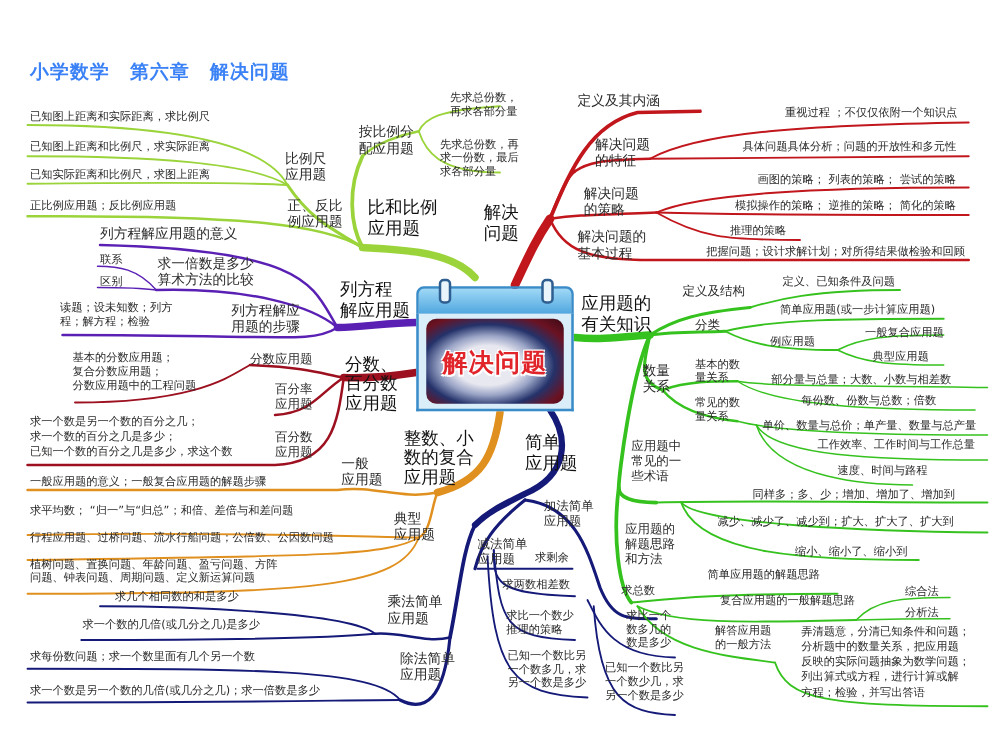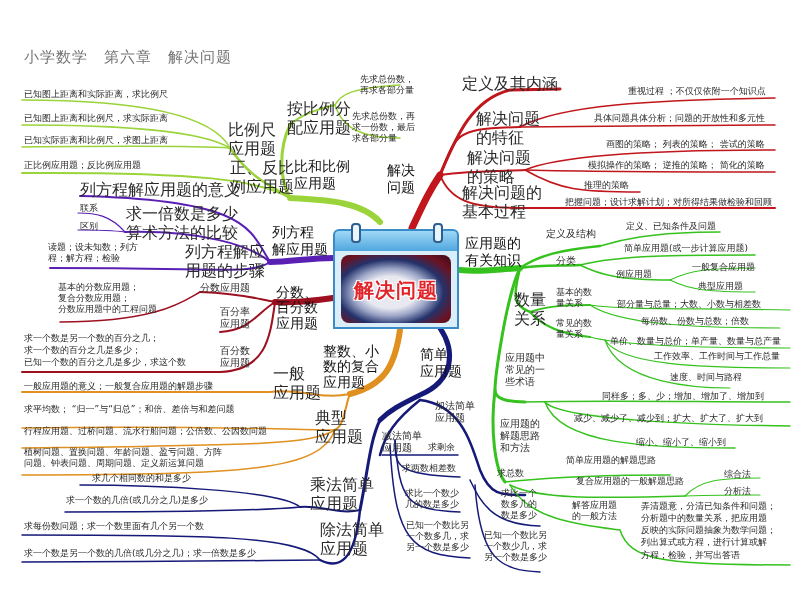--- a/index.html
+++ b/index.html
@@ -1,24 +1,24 @@
 <!DOCTYPE html>
 <html><head>
 <meta charset="utf-8">
 <style>
   html,body{margin:0;padding:0;background:#ffffff;}
   body{width:800px;height:594px;position:relative;overflow:hidden;font-family:"DejaVu Sans","Liberation Sans",sans-serif;color:#222;}
   #map{position:absolute;left:0;top:0;width:800px;height:594px;}
   .t{position:absolute;white-space:nowrap;line-height:1.2;color:#2a2a2a;}
   .xs{font-size:9px;}
   .sm{font-size:10px;}
-  .md{font-size:16px;}
+  .md{font-size:11px;}
   .lg{font-size:14px;color:#111;}
   .ctr{text-align:left;}
-  .title{position:absolute;left:24px;top:48px;font-size:15px;font-weight:normal;color:#737373;letter-spacing:1px;word-spacing:14px;}
+  .title{position:absolute;left:24px;top:48px;font-size:15px;font-weight:bold;color:#3b82f6;letter-spacing:1px;word-spacing:14px;}
   .cal{position:absolute;left:333px;top:229px;width:126px;height:100px;}
   .cal-top{position:absolute;left:0;top:0;width:126px;height:24px;background:linear-gradient(#9fd8f6,#4fa7df);border:2px solid #3a8cc8;border-radius:6px 6px 0 0;box-sizing:border-box;}
   .ring{position:absolute;top:-8px;width:6px;height:16px;border:2px solid #2f5f90;border-radius:4px;background:#e9f4fb;}
   .cal-body{position:absolute;left:0;top:22px;width:126px;height:78px;background:#d9eef9;border:2px solid #3a8cc8;border-top:none;box-sizing:border-box;}
   .photo{position:absolute;left:6px;top:4px;width:110px;height:68px;border-radius:8px;background:radial-gradient(ellipse at 45% 55%,#e8e8f0 0 30%,#9aa4c6 45%,#24326a 62%,#6b1222 80%,#3a0a16 100%);overflow:hidden;}
   .photo-label{position:absolute;left:0;right:0;top:22px;text-align:center;font-size:20px;font-weight:bold;color:#e0242a;text-shadow:1px 1px 0 #fff,-1px -1px 0 #fff,1px -1px 0 #fff,-1px 1px 0 #fff;letter-spacing:1px;}
 </style>
 </head>
 <body>
 
@@ -224,21 +224,21 @@
 <div class="t xs" style="left:66px;top:495px">求一个数的几倍(或几分之几)是多少</div>
 <div class="t md ctr" style="left:320px;top:520px;white-space:pre">除法简单
 应用题</div>
 <div class="t xs" style="left:24px;top:521px">求每份数问题；求一个数里面有几个另一个数</div>
 <div class="t xs" style="left:24px;top:548px">求一个数是另一个数的几倍(或几分之几)；求一倍数是多少</div>
 <div class="t sm ctr" style="left:382px;top:430px;white-space:pre">减法简单
 应用题</div>
 <div class="t xs" style="left:428px;top:442px">求剩余</div>
 <div class="t xs" style="left:402px;top:463px">求两数相差数</div>
 <div class="t xs" style="left:405px;top:488px;white-space:pre">求比一个数少
-几的数是多少</div>
+推理的策略</div>
 <div class="t xs" style="left:406px;top:520px;white-space:pre">已知一个数比另
 一个数多几，求
 另一个数是多少</div>
 <div class="t sm ctr" style="left:435px;top:400px;white-space:pre">加法简单
 应用题</div>
 <div class="t xs" style="left:497px;top:468px">求总数</div>
 <div class="t xs ctr" style="left:501px;top:488px;white-space:pre">求比一个
 数多几的
 数是多少</div>
 <div class="t xs ctr" style="left:484px;top:530px;white-space:pre">已知一个数比另

